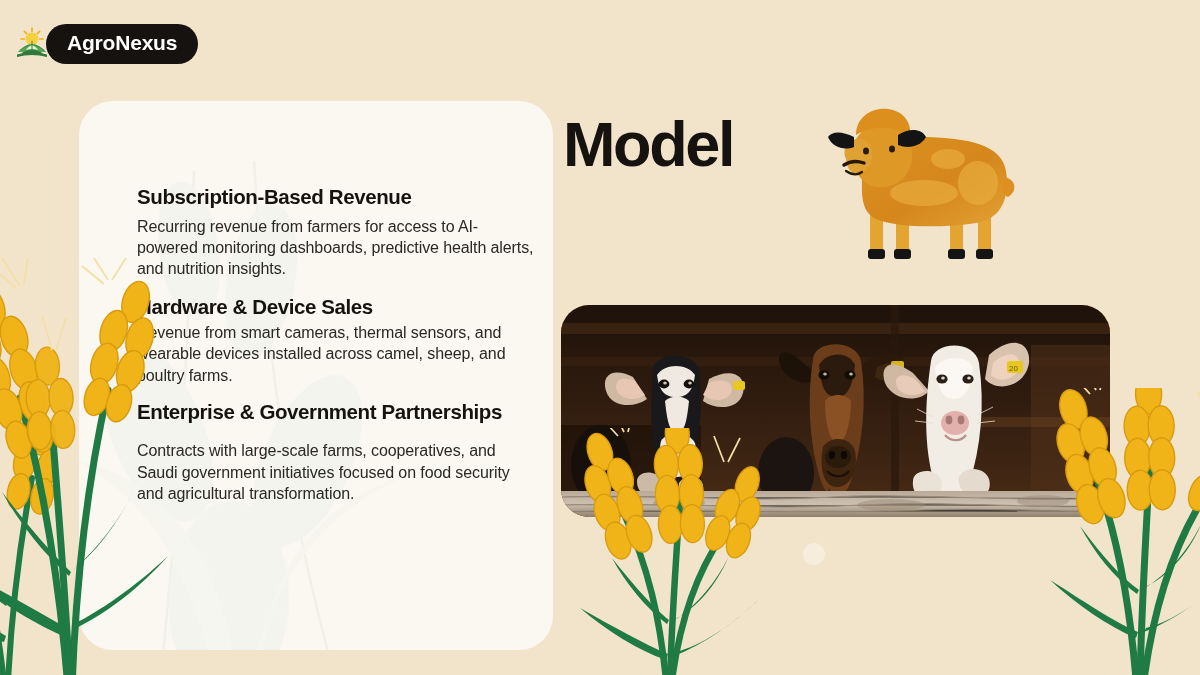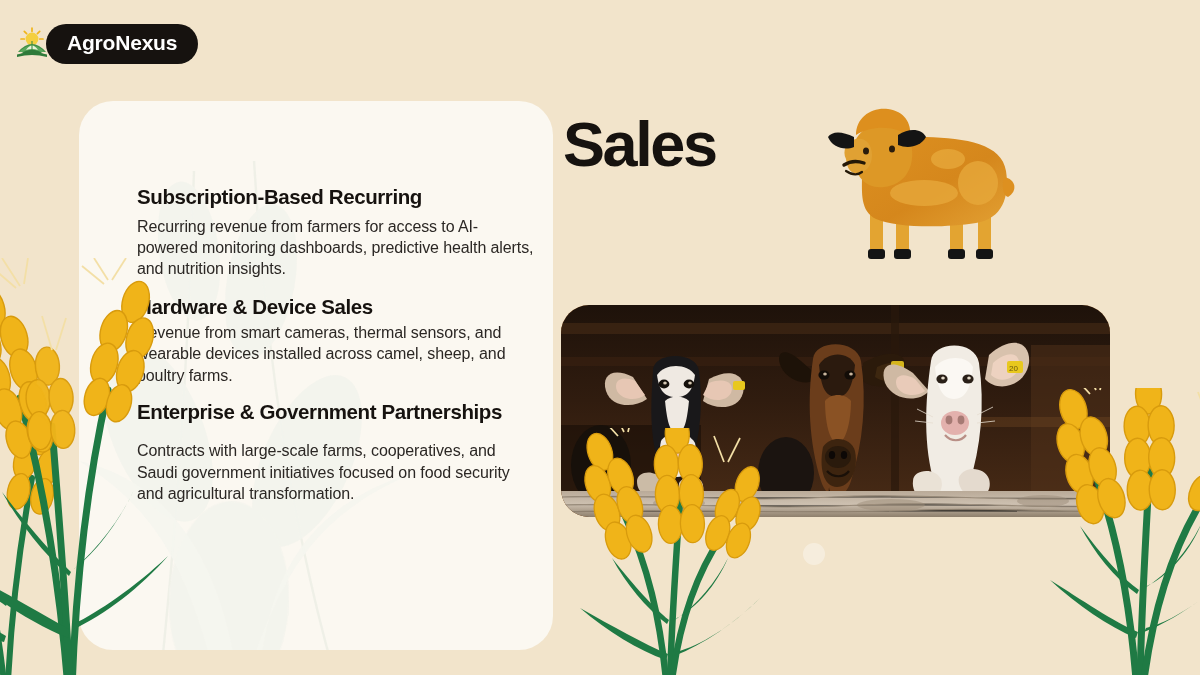--- a/index.html
+++ b/index.html
@@ -120,39 +120,39 @@
         <g fill="#f1f4ee" opacity="0.9">
           <path d="M180 560 C150 440 120 380 40 330 C130 350 185 430 200 560 Z"></path>
           <path d="M205 560 C240 440 280 380 380 340 C275 370 225 440 220 560 Z"></path>
         </g>
       </svg>
     </div>
 
     <div class="card-inner">
 
       <div class="block b1">
-        <div class="b-title">Subscription-Based Recurring</div>
+        <div class="b-title">Subscription-Based Revenue</div>
         <div class="b-body">Recurring revenue from farmers for access to AI-powered monitoring dashboards, predictive health alerts, and nutrition insights.</div>
       </div>
 
       <div class="block b2">
         <div class="b-title">Hardware &amp; Device Sales</div>
         <div class="b-body">Revenue from smart cameras, thermal sensors, and wearable devices installed across camel, sheep, and poultry farms.</div>
       </div>
 
       <div class="block b3">
         <div class="b-title">Enterprise &amp; Government Partnerships</div>
         <div class="b-body">Contracts with large-scale farms, cooperatives, and Saudi government initiatives focused on food security and agricultural transformation.</div>
       </div>
 
     </div>
   </div>
 
   <div class="headline">
-    <div>Sales</div>
+    <div>Model</div>
   </div>
 
   <div class="sheep">
     <svg viewBox="0 0 196 172" width="196" height="172">
       <defs>
         <linearGradient id="wool" x1="0" y1="0" x2="1" y2="1">
           <stop offset="0%" stop-color="#dd9020"></stop>
           <stop offset="55%" stop-color="#d5871c"></stop>
           <stop offset="100%" stop-color="#e2a033"></stop>
         </linearGradient>

